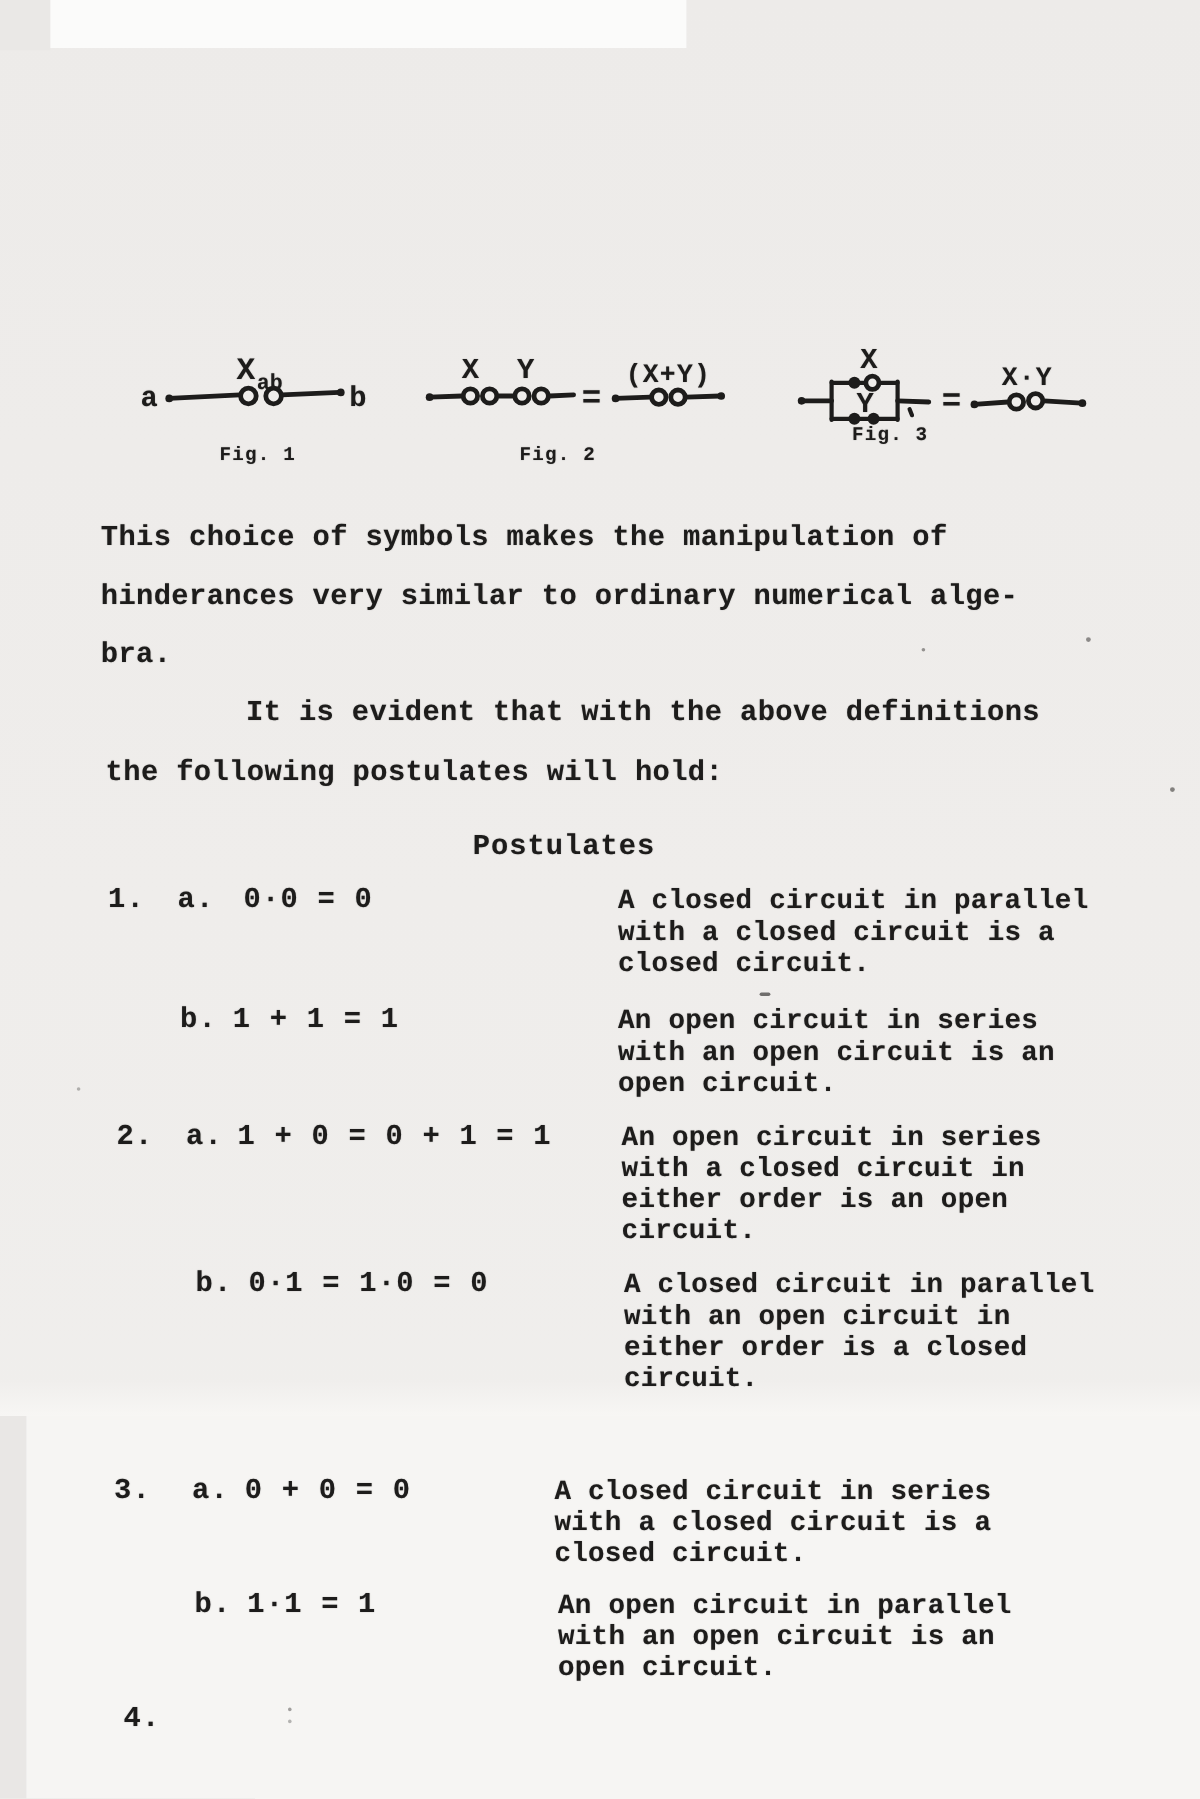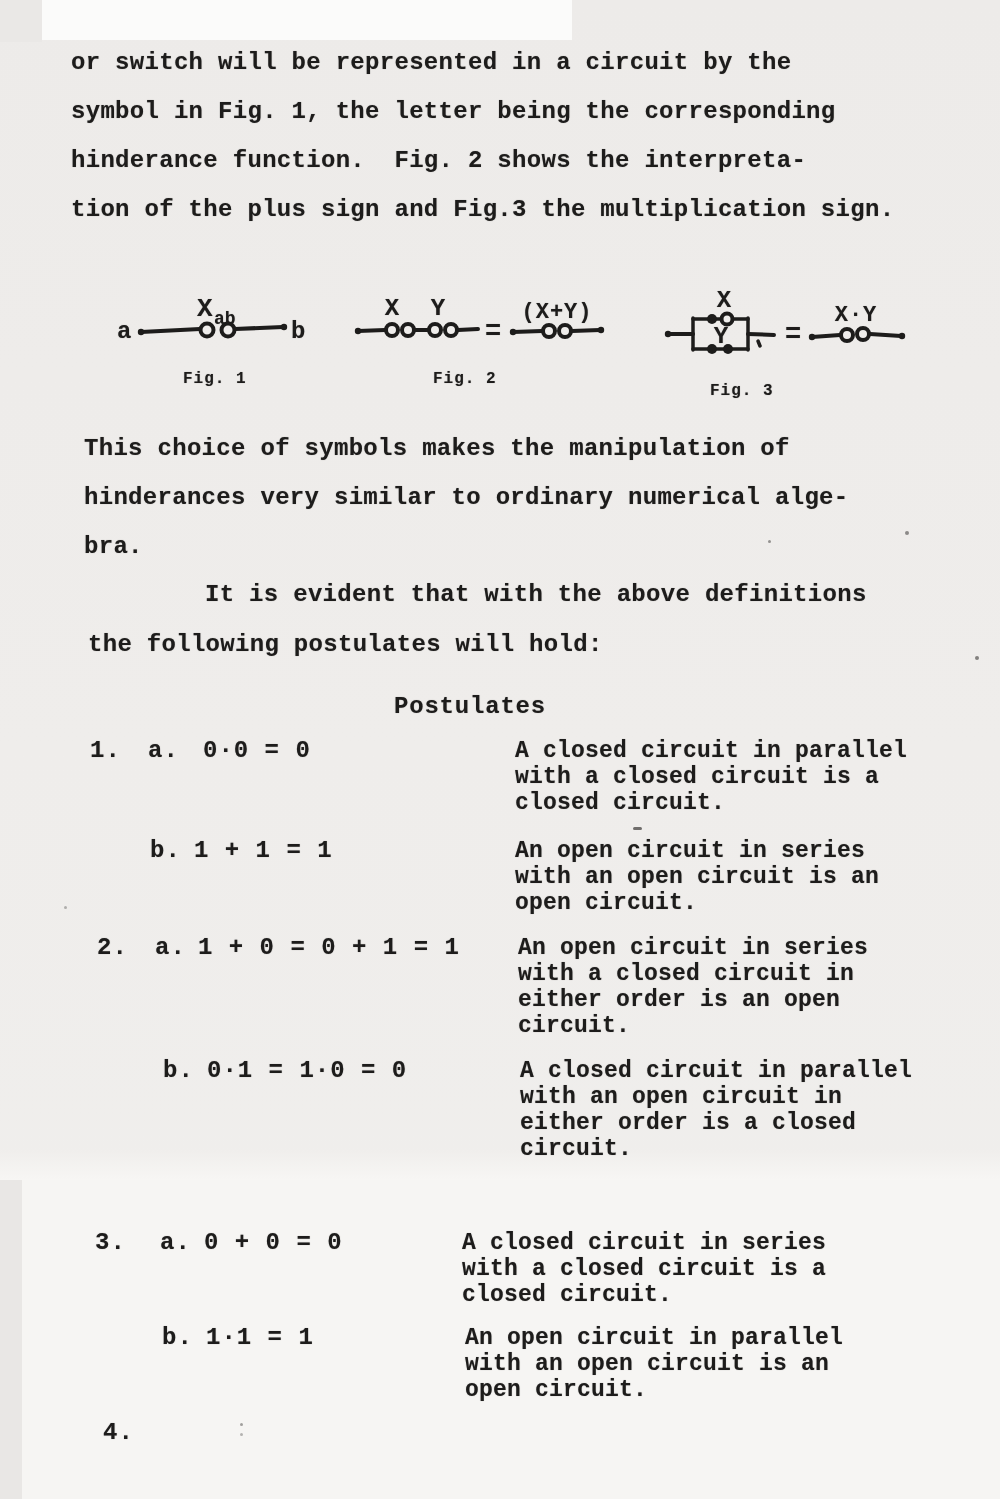--- a/index.html
+++ b/index.html
@@ -29,24 +29,20 @@
 <body>
 
 <div class="page">
 
   <div class="bgrect" style="left:0;top:0;width:42px;height:42px;background:#eae8e6;"></div>
   <div class="bgrect" style="left:42px;top:0;width:530px;height:40px;background:#fbfbfa;"></div>
   <div class="bgrect" style="left:0;top:1150px;width:1000px;height:30px;background:linear-gradient(180deg,#f0eeec,#f7f6f4);"></div>
   <div class="bgrect" style="left:0;top:1180px;width:1000px;height:319px;background:#f6f5f3;"></div>
   <div class="bgrect" style="left:0;top:1180px;width:22px;height:319px;background:#e9e7e5;"></div>
 
-  <div class="t" style="left:71px;top:38px;">or switch will be represented in a circuit by the
-symbol in Fig. 1, the letter being the corresponding
-hinderance function.  Fig. 2 shows the interpreta-
-tion of the plus sign and Fig.3 the multiplication sign.</div>
 
   <svg class="fig" style="left:115px;top:285px;" width="210" height="75" viewBox="0 0 210 75">
     <text x="2" y="53" font-size="24">a</text>
     <g>
       <circle class="soliddot" cx="26" cy="47" r="3.2"></circle>
       <line class="wire" x1="26" y1="47" x2="85" y2="44"></line>
       <circle class="ring" cx="92" cy="45" r="6.5"></circle>
       <circle class="ring" cx="113" cy="45" r="6.5"></circle>
       <line class="wire" x1="120" y1="44" x2="168" y2="42"></line>
       <circle class="soliddot" cx="169" cy="42" r="3.2"></circle>
@@ -105,21 +101,21 @@
       <circle class="ring" cx="197" cy="63" r="6"></circle>
       <circle class="ring" cx="213" cy="62" r="6"></circle>
       <line class="wire" x1="220" y1="62" x2="251" y2="64"></line>
       <circle class="soliddot" cx="252" cy="64" r="3.2"></circle>
     </g>
     <text x="206" y="49" font-size="22" text-anchor="middle" letter-spacing="1">X·Y</text>
   </svg>
 
   <div class="t figlabel" style="left:183px;top:364px;">Fig. 1</div>
   <div class="t figlabel" style="left:433px;top:364px;">Fig. 2</div>
-  <div class="t figlabel" style="left:710px;top:376px;">Fig. 3</div>
+  <div class="t figlabel" style="left:710px;top:348px;">Fig. 3</div>
 
   <div class="t single" style="left:205px;top:580px;">It is evident that with the above definitions</div>
   <div class="t" style="left:84px;top:424px;">This choice of symbols makes the manipulation of
 hinderances very similar to ordinary numerical alge-
 bra.</div>
   <div class="t single" style="left:88px;top:630px;">the following postulates will hold:</div>
 
   <div class="t heading" style="left:394px;top:692px;font-size:24px;">Postulates</div>
 
   <div class="t pnum" style="left:90px;top:738px;">1.</div>

